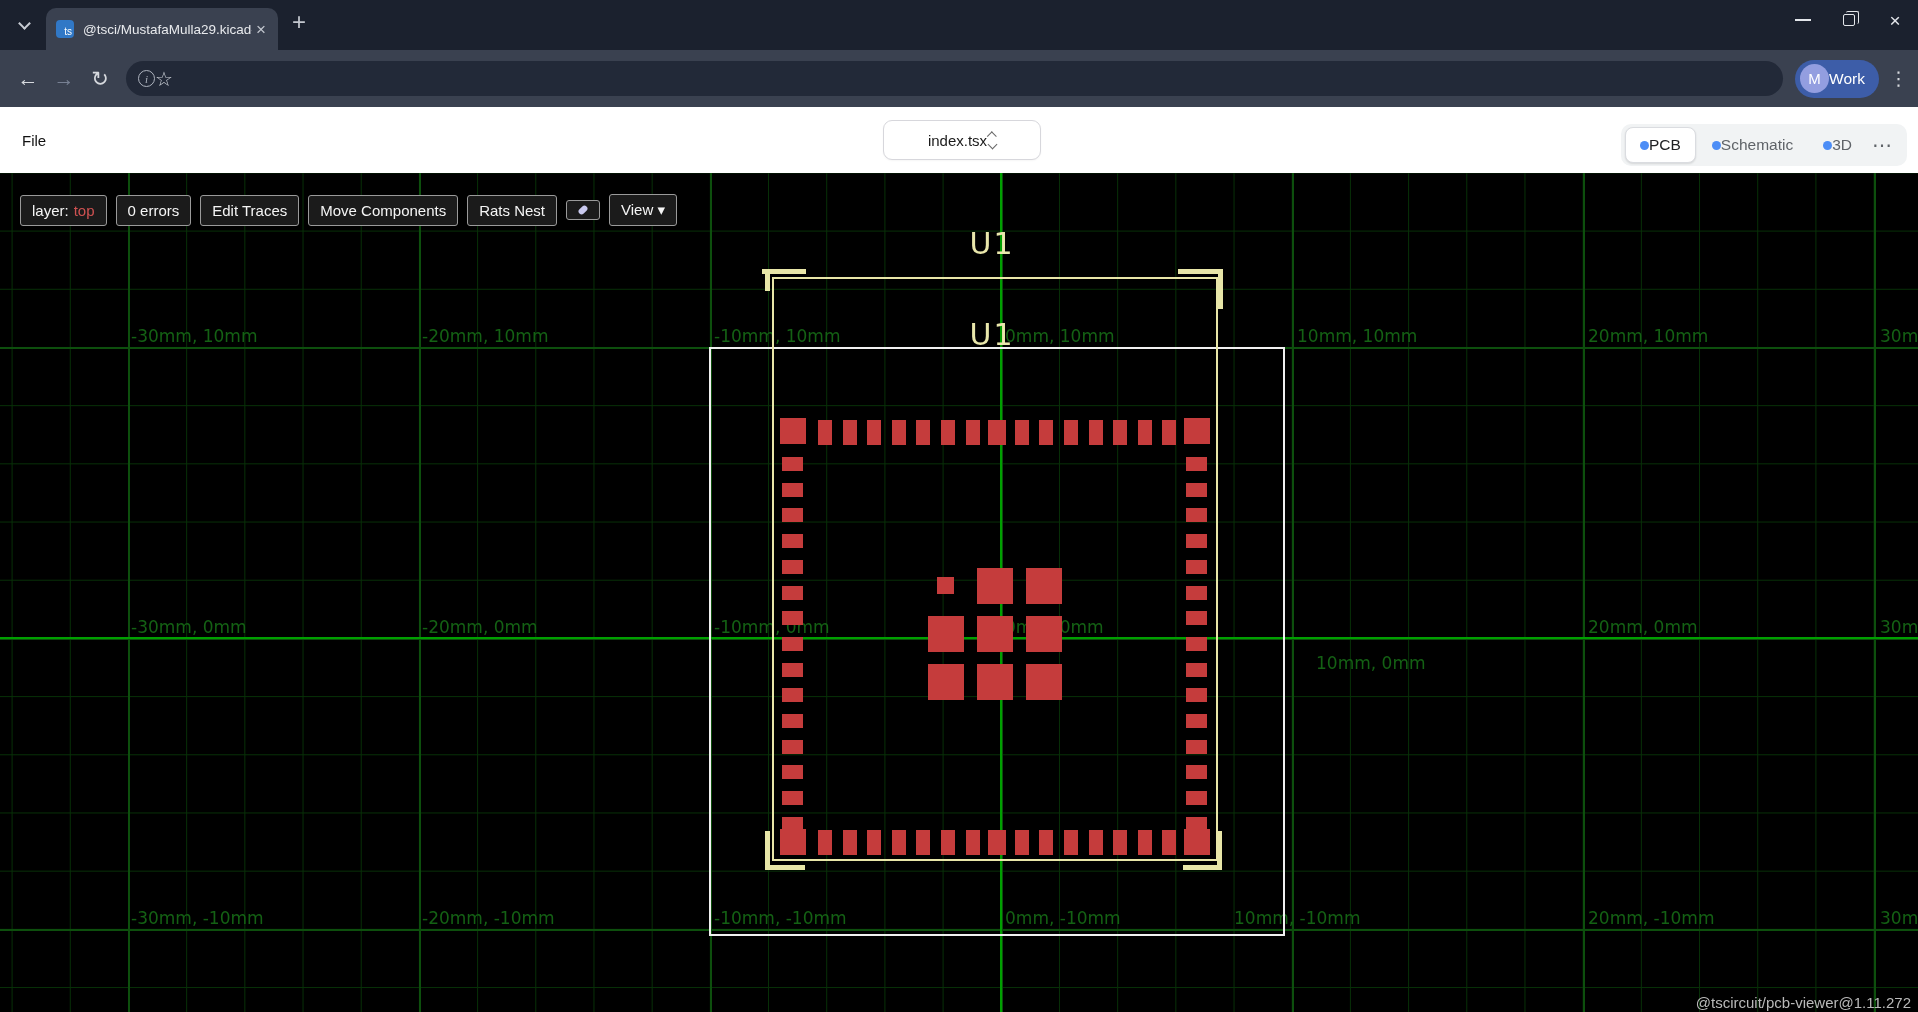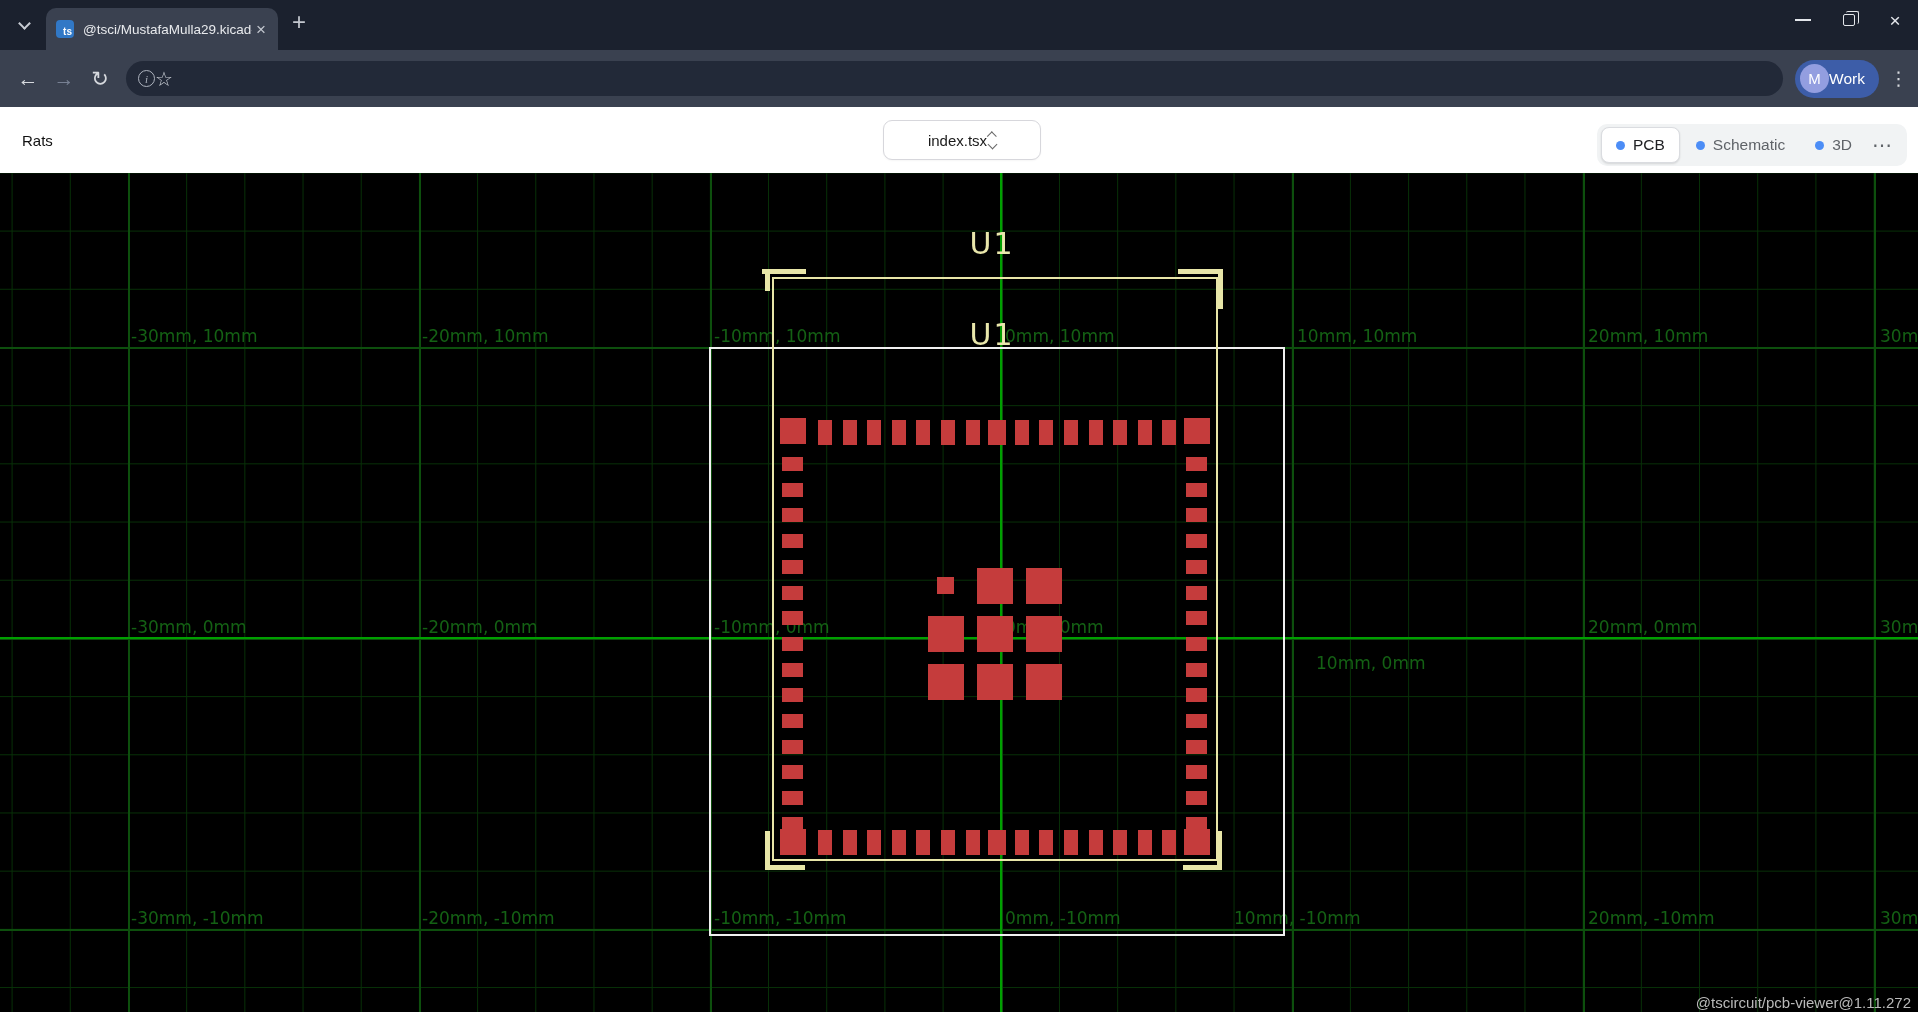--- a/index.html
+++ b/index.html
@@ -8,21 +8,21 @@
 
   
   .tabbar { height:50px; background:#1b212e; display:flex; align-items:flex-end; position:relative; }
   .tabsearch { width:28px; height:28px; margin:0 8px 11px 10px; border-radius:50%;
     display:flex; align-items:center; justify-content:center; cursor:pointer; }
   .chev-down { width:9px; height:9px; border-right:2px solid #c8ccd4; border-bottom:2px solid #c8ccd4;
     transform:rotate(45deg); margin-top:-4px; }
   .tab { width:232px; height:42px; background:#3a4150; border-radius:10px 10px 0 0;
     display:flex; align-items:center; padding:0 8px 0 10px; }
   .favicon { width:18px; height:18px; background:#3178c6; border-radius:4px; color:#fff;
-    font-size:10px; font-weight:bold; display:flex; align-items:flex-end; justify-content:flex-end;
+    font-size:10px; font-weight:normal; display:flex; align-items:flex-end; justify-content:flex-end;
     padding:0 2px 1px 0; flex:none; }
   .tab-title { color:#e8eaed; font-size:13.5px; margin-left:9px; white-space:nowrap; overflow:hidden;
     flex:1; }
   .tab-close { color:#c3c7cf; font-size:17px; line-height:1; padding:2px 4px; border-radius:50%; cursor:pointer; }
   .newtab { color:#c3c7cf; font-size:24px; font-weight:300; margin:0 0 14px 14px; cursor:pointer; }
   .wincontrols { position:absolute; right:0; top:0; height:40px; display:flex; }
   .winbtn { width:46px; height:40px; display:flex; align-items:center; justify-content:center; color:#e3e6eb; cursor:pointer; }
   .win-min { width:16px; height:2px; background:#e3e6eb; }
   .win-max { width:12px; height:12px; border:1.5px solid #e3e6eb; border-radius:2px; position:relative; }
   .win-max:before { content:""; position:absolute; left:2px; top:-4.5px; width:12px; height:12px;
@@ -54,21 +54,21 @@
   .file-select { position:absolute; left:883px; top:13px; width:158px; height:40px; border:1px solid #d7d7dc;
     border-radius:9px; background:#fff; display:flex; align-items:center; justify-content:center;
     gap:2px; cursor:pointer; box-shadow:0 1px 2px rgba(0,0,0,.04); }
   .file-select-label { font-size:15px; color:#1a1a1a; }
   .updown { display:flex; flex-direction:column; align-items:center; gap:2px; }
   .updown i { width:7px; height:7px; border-left:1.7px solid #666; border-top:1.7px solid #666; display:block; }
   .updown .up { transform:rotate(45deg) translateY(1px); }
   .updown .dn { transform:rotate(225deg); }
   .segwrap { position:absolute; right:11px; top:17px; height:42px; background:#f1f3f4; border-radius:10px;
     display:flex; align-items:center; padding:0 10px 0 4px; gap:2px; }
-  .seg { display:flex; align-items:center; gap:8px; padding:16px 14px; height:36px; border-radius:8px;
+  .seg { display:flex; align-items:center; padding:16px 14px; height:36px; border-radius:8px;
     color:#5f6368; font-size:15.5px; cursor:pointer; }
   .seg.active { background:#fff; border:1px solid #dadce0; color:#202124; box-shadow:0 1px 2px rgba(0,0,0,.12); }
   .dot { width:9px; height:9px; border-radius:50%; background:#4c8df6; }
   .seg-more { color:#5f6368; font-size:20px; letter-spacing:1px; padding:0 4px; cursor:pointer; }
 
   
   .canvas { position:relative; width:1918px; height:839px; background-color:#000; overflow:hidden;
     background-image:
       linear-gradient(90deg,#0d4f0d 2px,transparent 2px),
       linear-gradient(180deg,#0d4f0d 2px,transparent 2px),
@@ -130,21 +130,21 @@
     <span class="star">☆</span>
   </div>
   <div class="profile-chip">
     <span class="avatar">M</span>
     <span class="profile-name">Work</span>
   </div>
   <span class="kebab">⋮</span>
 </div>
 
 <div class="appheader">
-  <span class="file-menu">Rats</span>
+  <span class="file-menu">File</span>
   <div class="file-select">
     <span class="file-select-label">index.tsx</span>
     <span class="updown">
         <i class="up"></i>
         <i class="dn"></i>
       </span>
   </div>
   <div class="segwrap">
     <div id="view-tabs" style="display:flex;align-items:center;gap:2px;">
         <div class="seg active">
@@ -275,15 +275,29 @@
       <div class="pad" style="left: 977px; top: 395px; width: 36px; height: 36px; background: rgb(197, 60, 60);"></div>
       <div class="pad" style="left: 1026px; top: 395px; width: 36px; height: 36px; background: rgb(197, 60, 60);"></div>
       <div class="pad" style="left: 928px; top: 443px; width: 36px; height: 36px; background: rgb(197, 60, 60);"></div>
       <div class="pad" style="left: 977px; top: 443px; width: 36px; height: 36px; background: rgb(197, 60, 60);"></div>
       <div class="pad" style="left: 1026px; top: 443px; width: 36px; height: 36px; background: rgb(197, 60, 60);"></div>
       <div class="pad" style="left: 928px; top: 491px; width: 36px; height: 36px; background: rgb(197, 60, 60);"></div>
       <div class="pad" style="left: 977px; top: 491px; width: 36px; height: 36px; background: rgb(197, 60, 60);"></div>
       <div class="pad" style="left: 1026px; top: 491px; width: 36px; height: 36px; background: rgb(197, 60, 60);"></div>
     </div>
 
+  <div class="toolbar">
+    <div class="tbtn">
+      <span>layer:</span>
+      <span class="layer-val">top</span>
+    </div>
+    <div class="tbtn">0 errors</div>
+    <div class="tbtn">Edit Traces</div>
+    <div class="tbtn">Move Components</div>
+    <div class="tbtn">Rats Nest</div>
+    <div class="tbtn pencil-btn">
+      <span class="pencil-bar"></span>
+    </div>
+    <div class="tbtn">View ▾</div>
+  </div>
 
   <div class="version">@tscircuit/pcb-viewer@1.11.272</div>
 </div>
 
 </body></html>

